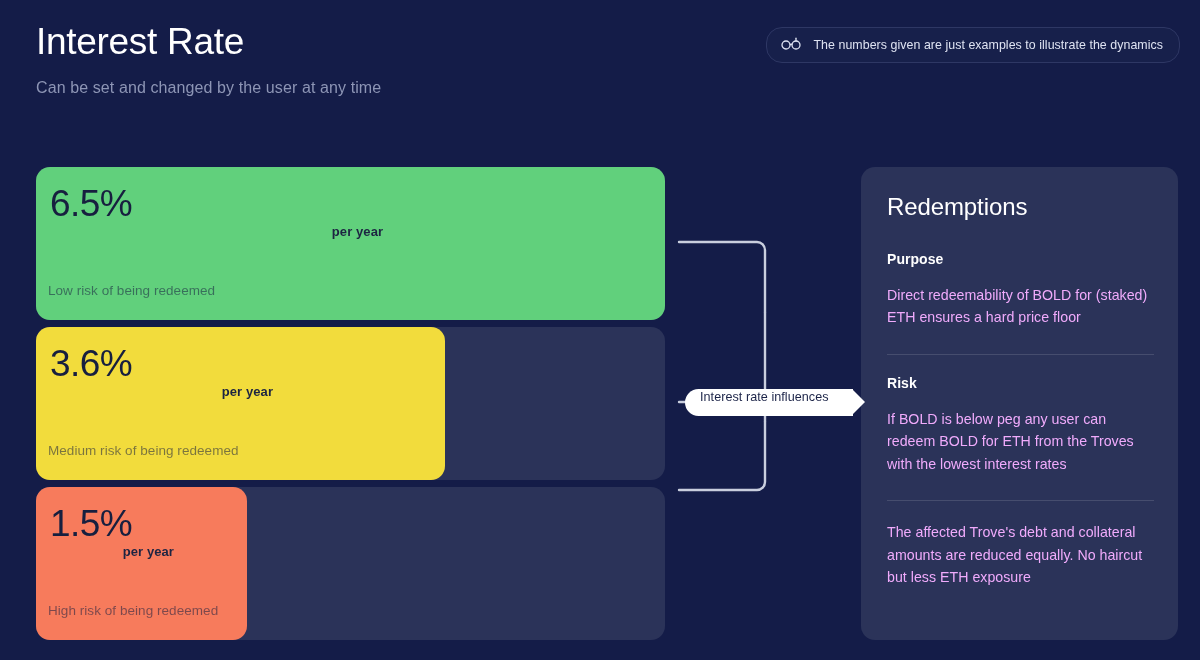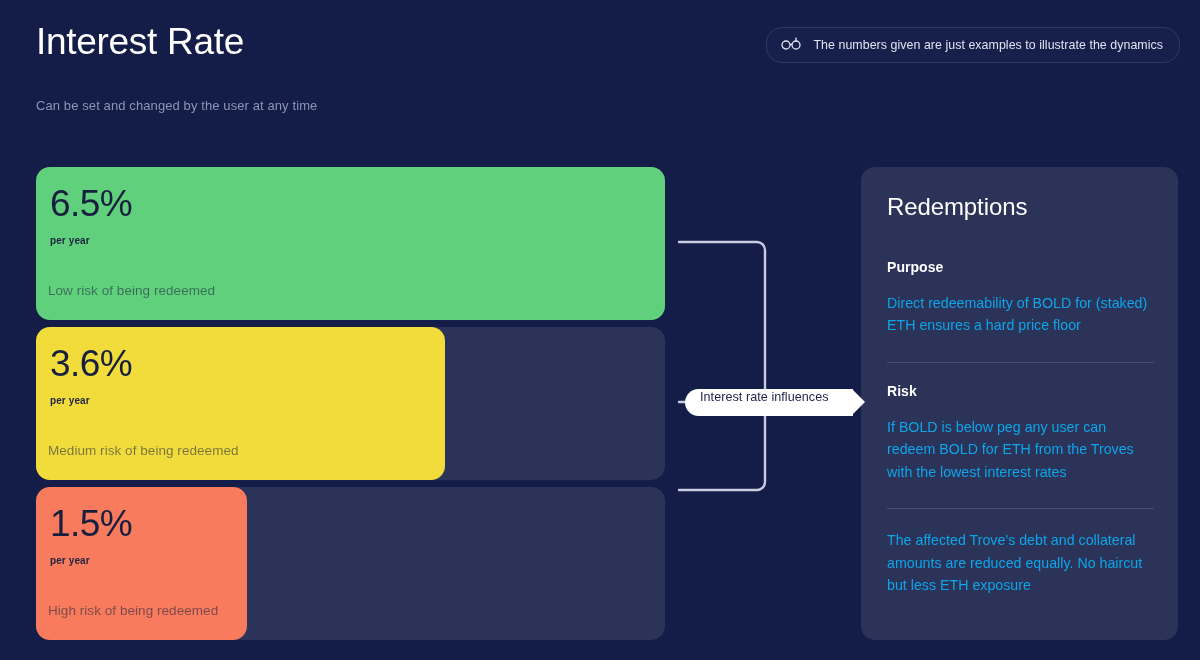--- a/index.html
+++ b/index.html
@@ -22,22 +22,22 @@
     width: 700px;
   }
   .page-title {
     font-size: 37px;
     font-weight: 400;
     color: #ffffff;
     letter-spacing: -0.3px;
     line-height: 1.1;
   }
   .page-subtitle {
-    margin-top: 35px;
-    font-size: 13px;
+    margin-top: 16px;
+    font-size: 16px;
     color: #8d95b5;
     font-weight: 400;
     letter-spacing: 0.1px;
   }
 
   
   .info-badge {
     position: absolute;
     right: 20px;
     top: 27px;
@@ -82,25 +82,25 @@
     padding: 18px 0 0 14px;
   }
   .bar-rate {
     font-size: 37px;
     font-weight: 400;
     color: #171f3f;
     line-height: 1.05;
     letter-spacing: -0.6px;
   }
   .bar-period {
-    margin-top: 11px;
-    font-size: 10px;
+    font-size: 13px;
     font-weight: 700;
     color: #1d2442;
     letter-spacing: 0.1px;
+    text-align: center;
   }
   .bar-risk {
     position: absolute;
     left: 12px;
     bottom: 22px;
     font-size: 13.5px;
     font-weight: 400;
     color: rgba(23,31,63,0.55);
     letter-spacing: 0.05px;
     white-space: nowrap;
@@ -155,39 +155,39 @@
     height: 473px;
     background: #2b3359;
     border-radius: 14px;
     padding: 26px 24px 0 26px;
   }
   .panel-title {
     font-size: 24px;
     font-weight: 400;
     color: #ffffff;
     letter-spacing: -0.1px;
-    margin-bottom: 38px;
+    margin-bottom: 30px;
   }
   .panel-section { padding-bottom: 3px; }
   .panel-divider {
     height: 1px;
     background: rgba(255,255,255,0.13);
     margin: 22px 0 20px 0;
   }
   .section-label {
     font-size: 14px;
     font-weight: 700;
     color: #ffffff;
     margin-bottom: 17px;
     letter-spacing: 0.05px;
   }
   .section-body {
     font-size: 14.2px;
     font-weight: 400;
-    color: #0ea5e9;
+    color: #f0abfc;
     line-height: 1.58;
     letter-spacing: 0.02px;
   }
 </style>
 </head>
 <body>
 
 <div class="header">
   <div class="page-title">Interest Rate</div>
   <div class="page-subtitle">Can be set and changed by the user at any time</div>

